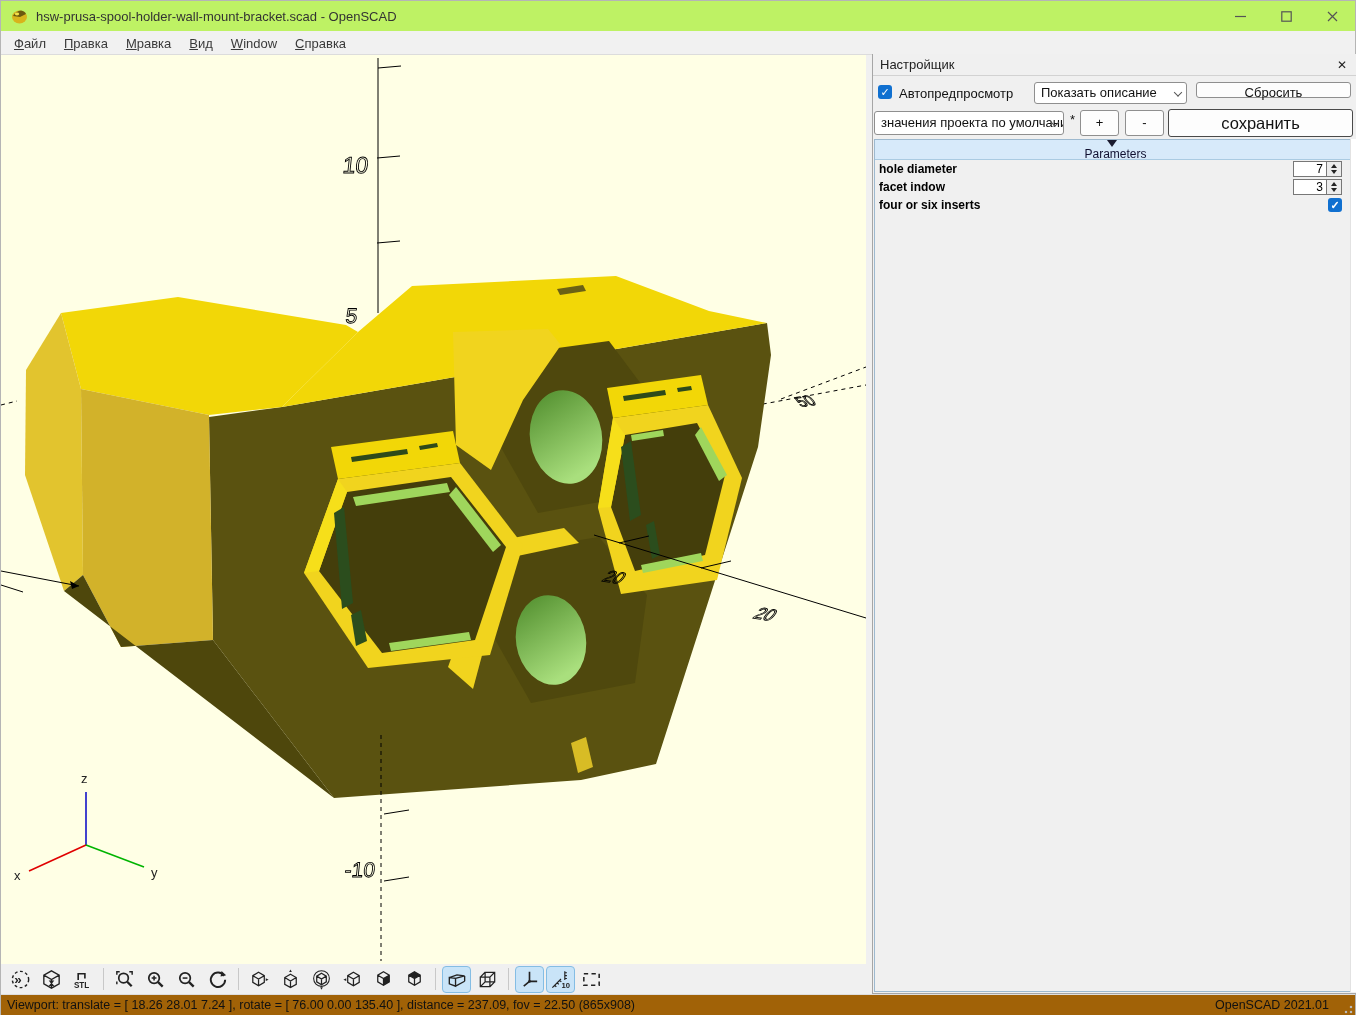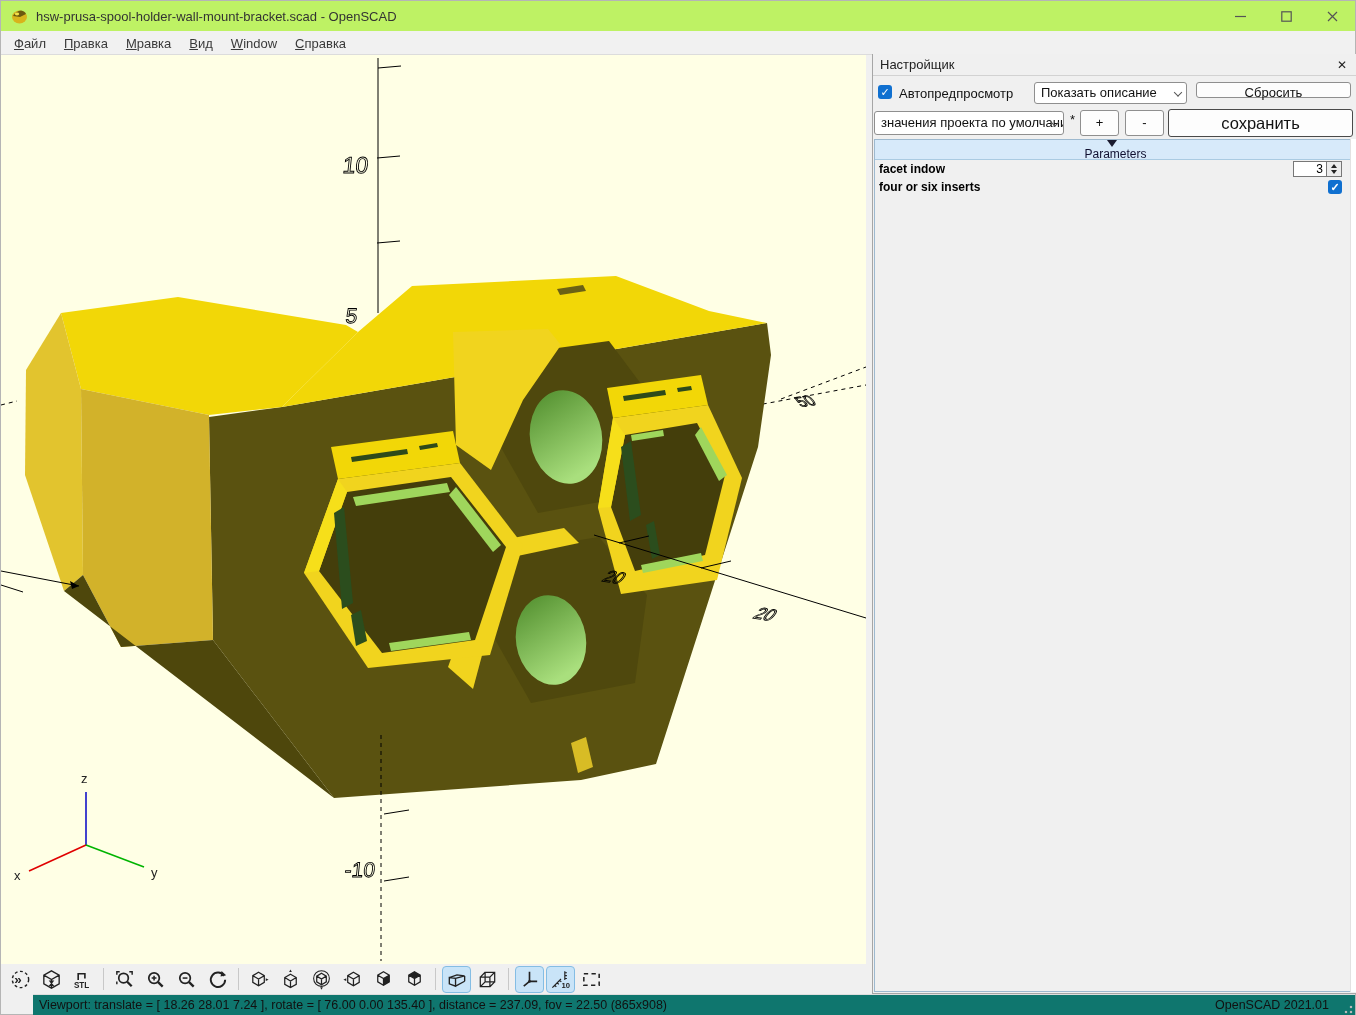--- a/index.html
+++ b/index.html
@@ -83,22 +83,22 @@
   
   .toolbar { position:absolute; top:963px; left:0; width:871px; height:30px; background:#f0f0f0;
     display:flex; align-items:center; padding-left:4px; }
   .tb-btn { width:29px; height:27px; display:flex; align-items:center; justify-content:center;
     border:1px solid transparent; border-radius:4px; margin:0 1px; }
   .tb-btn.active { background:var(--highlight-btn-bg,#c9e4f8);
     border-color:var(--highlight-btn-border,#84bde4); }
   .tb-sep { width:1px; height:22px; background:#c8c8c8; margin:0 5px; }
 
   
-  .statusbar { position:absolute; top:993px; left:0; right:0; height:22px; background:#0f766e;
-    border-top:1px solid #dedede; font-size:12.5px; color:#111;margin-left:32px; }
+  .statusbar { position:absolute; top:993px; left:0; right:0; height:22px; background:#a16207;
+    border-top:1px solid #dedede; font-size:12.5px; color:#111; }
   .status-left { position:absolute; left:6px; top:3px; }
   .status-right { position:absolute; right:26px; top:3px;text-align:center; }
   .grip { position:absolute; right:2px; bottom:2px; width:12px; height:12px;
     background:
       radial-gradient(circle at 10px 10px,#b9b9b9 1.4px,transparent 1.6px),
       radial-gradient(circle at 10px 5px,#b9b9b9 1.4px,transparent 1.6px),
       radial-gradient(circle at 5px 10px,#b9b9b9 1.4px,transparent 1.6px); }
 </style>
 </head>
 <body>
@@ -281,20 +281,30 @@
       <span class="btn minus-btn">-</span>
       <span class="btn save-btn">сохранить предустановку</span>
     </div>
 
     <div class="params-box">
       <div class="params-header">
         <span class="tri"></span>
         <span>Parameters</span>
       </div>
       <div class="param-row">
+        <span>hole diameter</span>
+        <span class="spin">
+          <span class="val">7</span>
+          <span class="btns">
+              <i class="up"></i>
+              <i class="dn"></i>
+            </span>
+        </span>
+      </div>
+      <div class="param-row">
         <span>facet indow</span>
         <span class="spin">
           <span class="val">3</span>
           <span class="btns">
               <i class="up"></i>
               <i class="dn"></i>
             </span>
         </span>
       </div>
       <div class="param-row">

